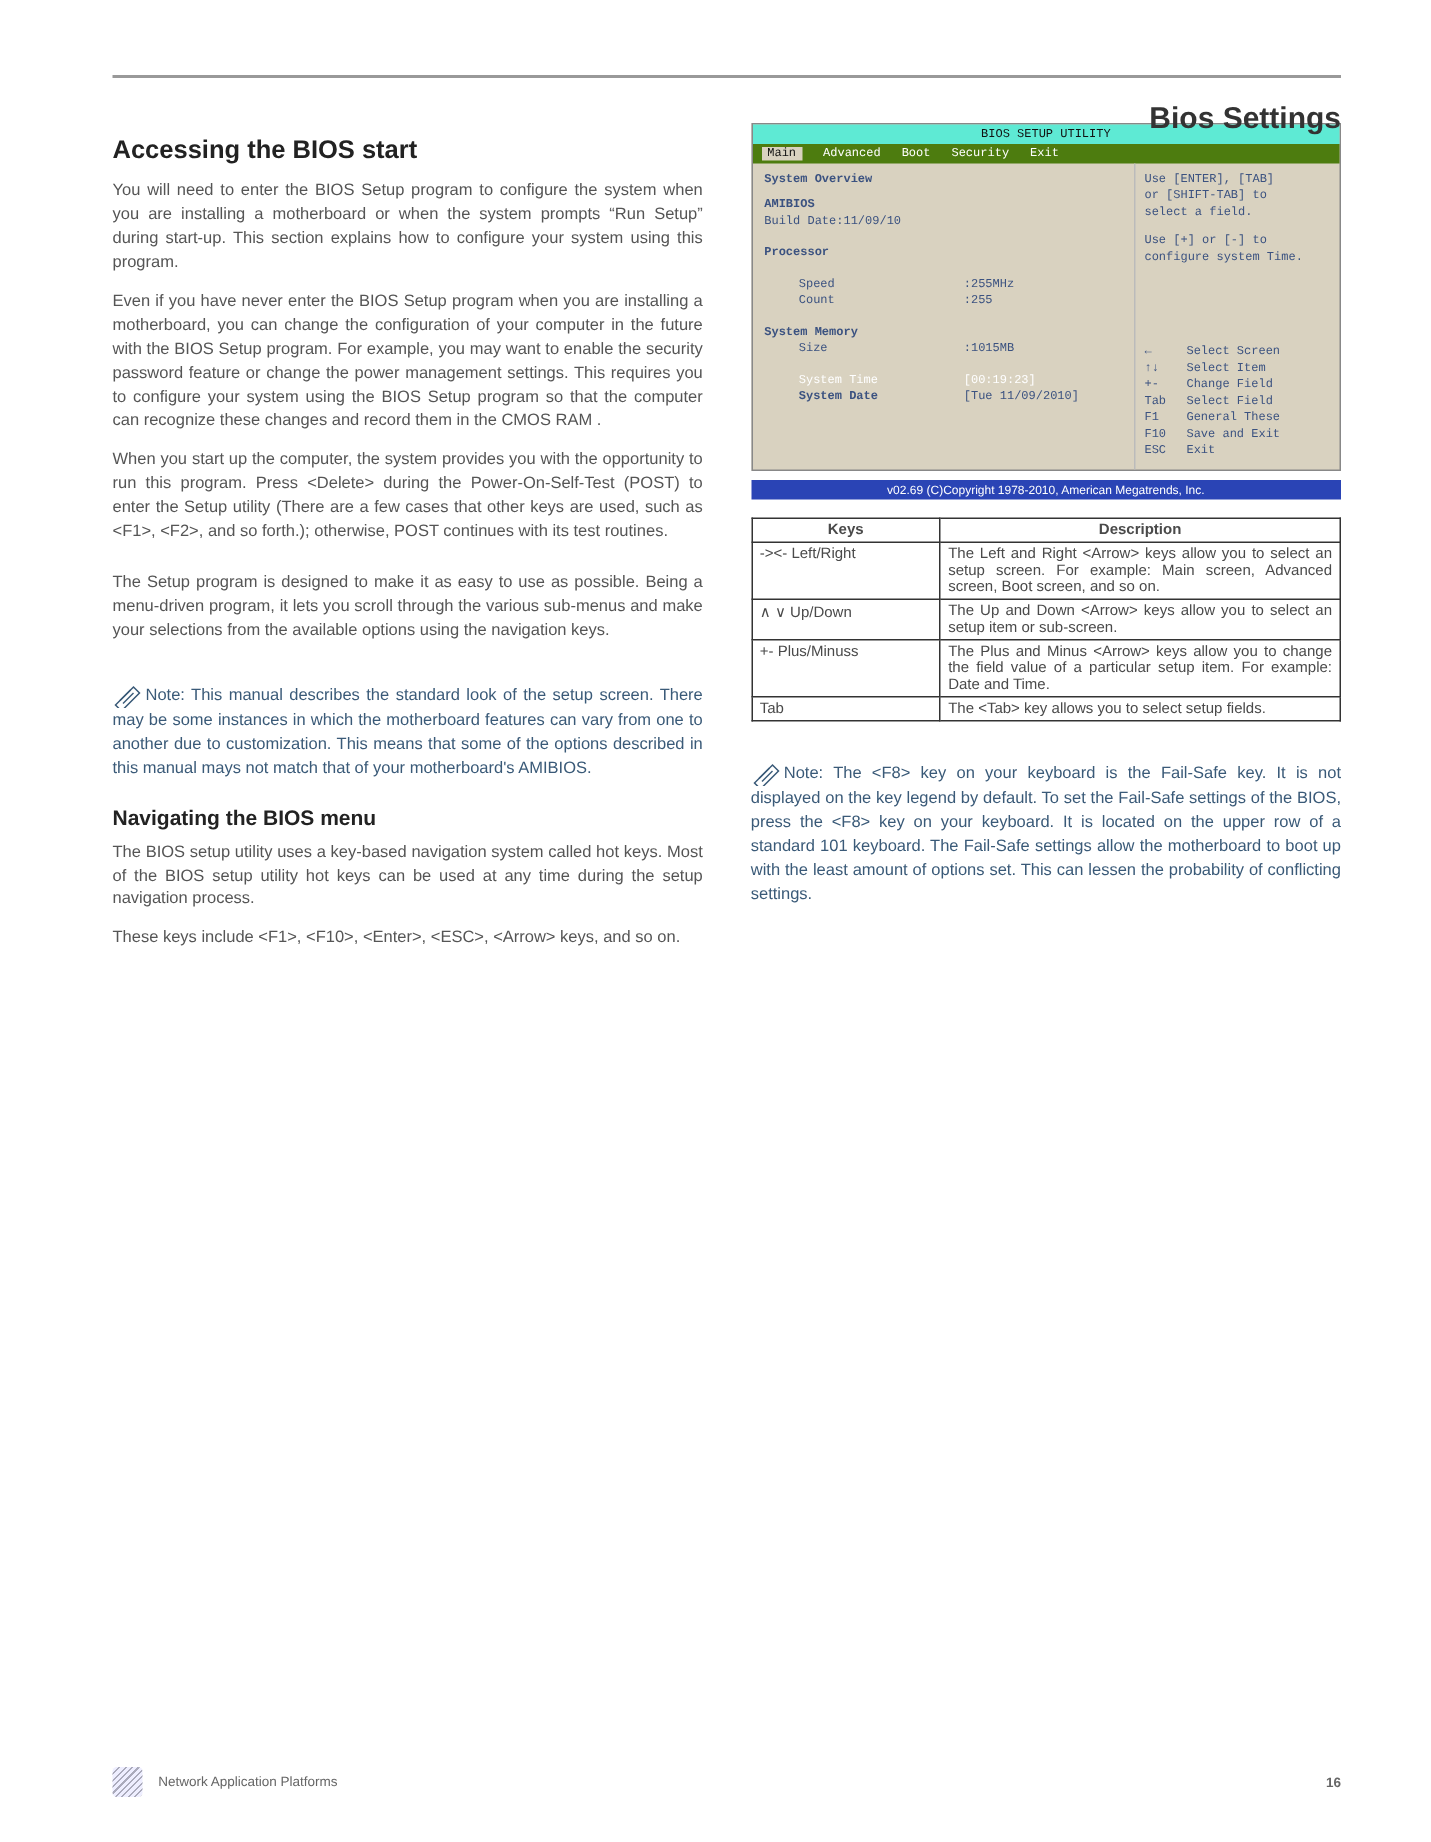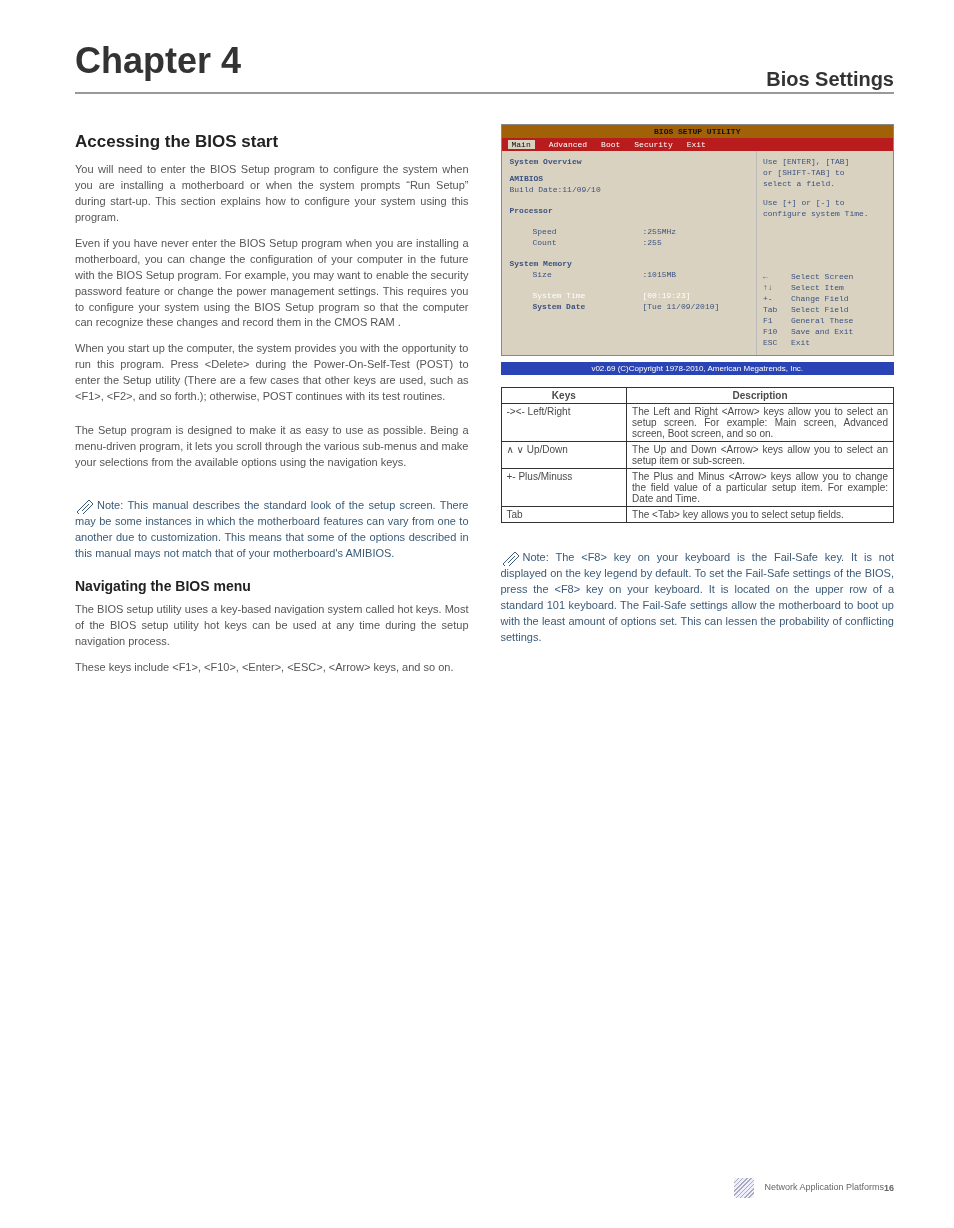--- a/index.html
+++ b/index.html
@@ -27,22 +27,22 @@
 
   
   .bios-box {
     border: 1px solid #888;
     background: #d9d2c0;
     font-family: "Courier New", monospace;
     font-size: 8px;
     color: #3b5280;
     margin-bottom: 6px;
   }
-  .bios-titlebar { background: #a16207; color:#111; text-align:center; font-weight:bold; padding:2px 0; font-size:8px; }
-  .bios-menubar { background: #b91c1c; color:#fff; display:flex; padding:2px 6px; gap:14px; font-size:8px; }
+  .bios-titlebar { background: #5eead4; color:#111; text-align:center; font-weight:normal; padding:2px 0; font-size:8px; }
+  .bios-menubar { background: #4d7c0f; color:#fff; display:flex; padding:2px 6px; gap:14px; font-size:8px; }
   .bios-menubar .sel { background:#d9d2c0; color:#111; padding:0 4px; }
   .bios-body { display:flex; }
   .bios-left { width: 65%; padding:6px 8px; min-height:200px; position:relative; }
   .bios-right { width: 35%; padding:6px 6px; border-left:1px solid #bbb; color:#3b5280; }
   .bios-left .hdr { color: #3b5280; font-weight:bold; }
   .bios-left div, .bios-right div { margin-bottom:2px; }
   .bios-sel { color:#fff; }
   .bios-row { display:flex;padding-left:23px; }
   .bios-row span:first-child { width: 110px; }
   .bios-footer { background:#2a44b5; color:#fff; text-align:center; font-size:8px; padding:2px 0; }
@@ -66,40 +66,39 @@
   table.keys th { text-align: center; font-weight: bold; background:#fff; }
   table.keys td.desc { text-align: justify; }
 
   
   .page-footer {
     position: absolute;
     bottom: 30px;
     left: 75px;
     right: 60px;
     display: flex;
-    justify-content: flex-end;
+    justify-content: space-between;
     align-items: center;
     font-size: 9px;
     color: #666;
     margin-top: 16px;
   }
   .footer-logo {
     width: 20px; height: 20px;
     background: repeating-linear-gradient(135deg,#aab 0,#aab 1px,#eef 1px,#eef 3px);
     border-radius: 3px;
     display:inline-block;
     vertical-align:middle;
     margin-right:8px;
   }
 </style>
 </head>
 <body>
 
 <div>
-  <div class="chapter-title">Chapter 4</div>
   <div class="top-right">Bios Settings</div>
   <div class="hr"></div>
 </div>
 
 <div class="columns">
 
   <div class="col">
     <h2 class="section">Accessing the BIOS start</h2>
     <p>You will need to enter the BIOS Setup program to configure the system when you are installing a motherboard or when the system prompts “Run Setup” during start-up. This section explains how to configure your system using this program.</p>
     <p>Even if you have never enter the BIOS Setup program when you are installing a motherboard, you can change the configuration of your computer in the future with the BIOS Setup program. For example, you may want to enable the security password feature or change the power management settings. This requires you to configure your system using the BIOS Setup program so that the computer can recognize these changes and record them in the CMOS RAM .</p>

